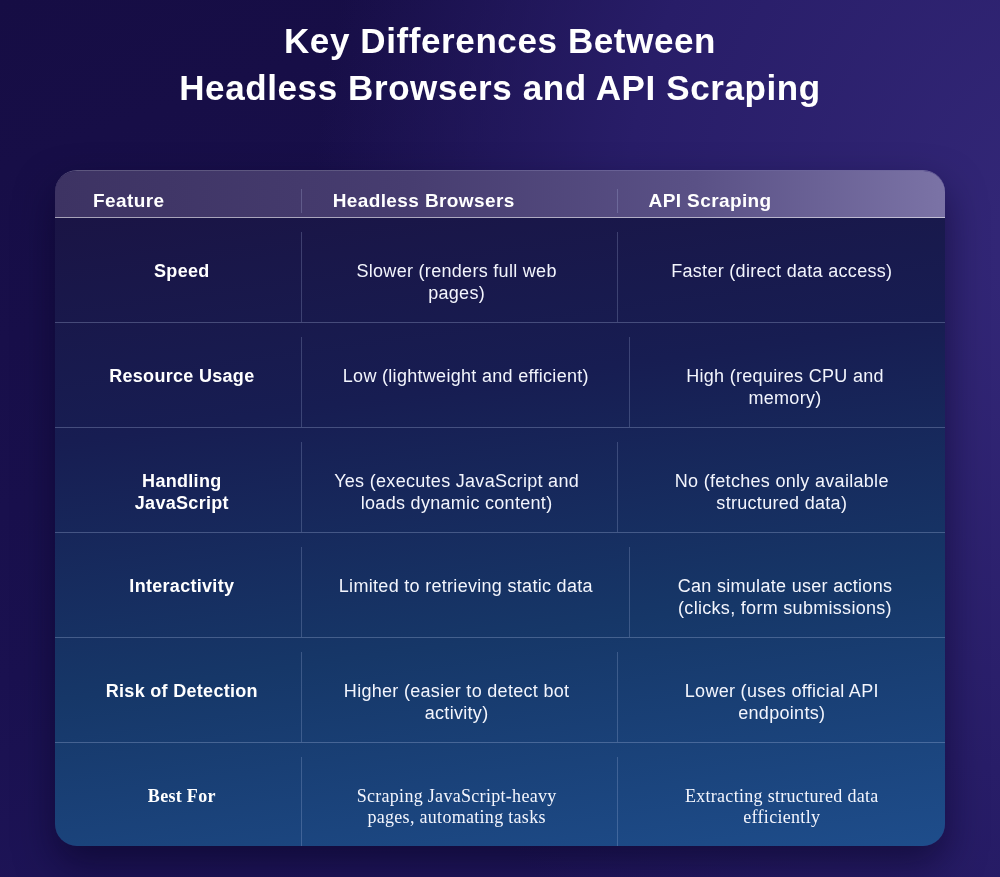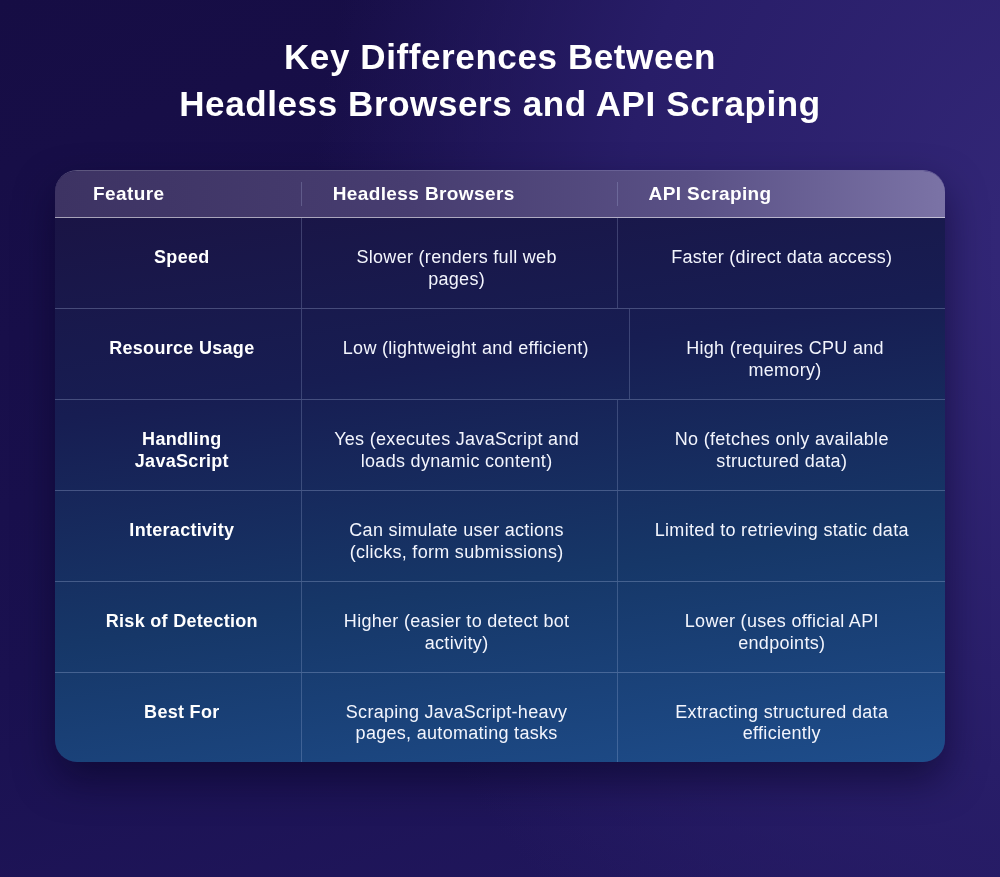--- a/index.html
+++ b/index.html
@@ -15,21 +15,21 @@
   .page {
     position: relative;
     width: 1000px;
     height: 877px;
     background:
       radial-gradient(120% 160% at 108% 28%, #342879 0%, #281d68 38%, rgba(38,28,102,0) 64%),
       linear-gradient(160deg, #160d44 0%, #1a1150 55%, #221860 100%);
   }
   .title {
     position: absolute;
-    top: 34px;
+    top: 18px;
     left: 0;
     width: 100%;
     text-align: center;
     color: #ffffff;
     font-size: 35px;
     font-weight: 700;
     line-height: 1.34;
     letter-spacing: 0.6px;
   }
   .table-card {
@@ -61,28 +61,30 @@
     background: linear-gradient(172deg, #1a1445 0%, #171d52 30%, #163768 64%, #1e4d8b 100%);
     text-align: center;
   }
   .trow {
     display: flex;
     min-height: 68px;
     border-bottom: 1px solid rgba(190, 205, 240, 0.28);
   }
   .trow:last-child {
     border-bottom: none;
+    font-family: Liberation Serif, serif;
   }
   .cell {
     box-sizing: border-box;
     padding: 29px 30px 17px 38px;
     color: #f3f5fd;
     font-size: 18px;
     line-height: 1.22;
     letter-spacing: 0.3px;
+    margin-top: 14px;
   }
   .c1 { width: 27.6%; }
   .c2 { width: 35.5%; padding-right: 36px; }
   .c3 { width: 36.9%; }
   .c2, .c3 {
     border-left: 1px solid rgba(195, 210, 245, 0.22);
     padding-left: 31px;
   }
   .feature-cell {
     font-weight: 700;
@@ -122,22 +124,22 @@
       </div>
 
       <div class="trow">
         <div class="cell c1 feature-cell">Handling JavaScript</div>
         <div class="cell c2">Yes (executes JavaScript and loads dynamic content)</div>
         <div class="cell c3">No (fetches only available structured data)</div>
       </div>
 
       <div class="trow">
         <div class="cell c1 feature-cell">Interactivity</div>
+        <div class="cell c3">Limited to retrieving static data</div>
         <div class="cell c2">Can simulate user actions (clicks, form submissions)</div>
-        <div class="cell c3">Limited to retrieving static data</div>
       </div>
 
       <div class="trow">
         <div class="cell c1 feature-cell">Risk of Detection</div>
         <div class="cell c2">Higher (easier to detect bot activity)</div>
         <div class="cell c3">Lower (uses official API endpoints)</div>
       </div>
 
 
       <div class="trow">

